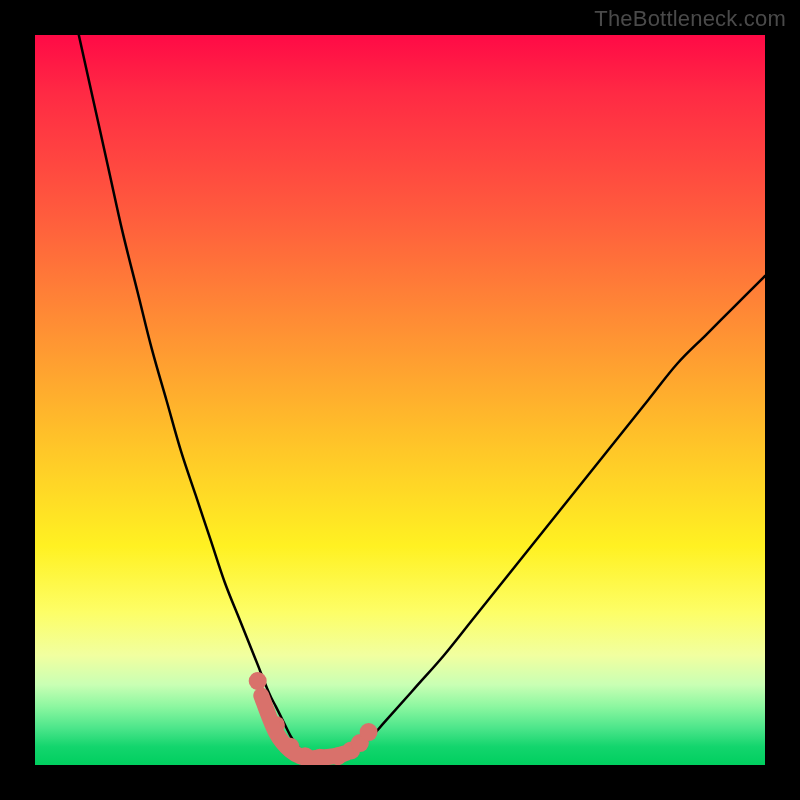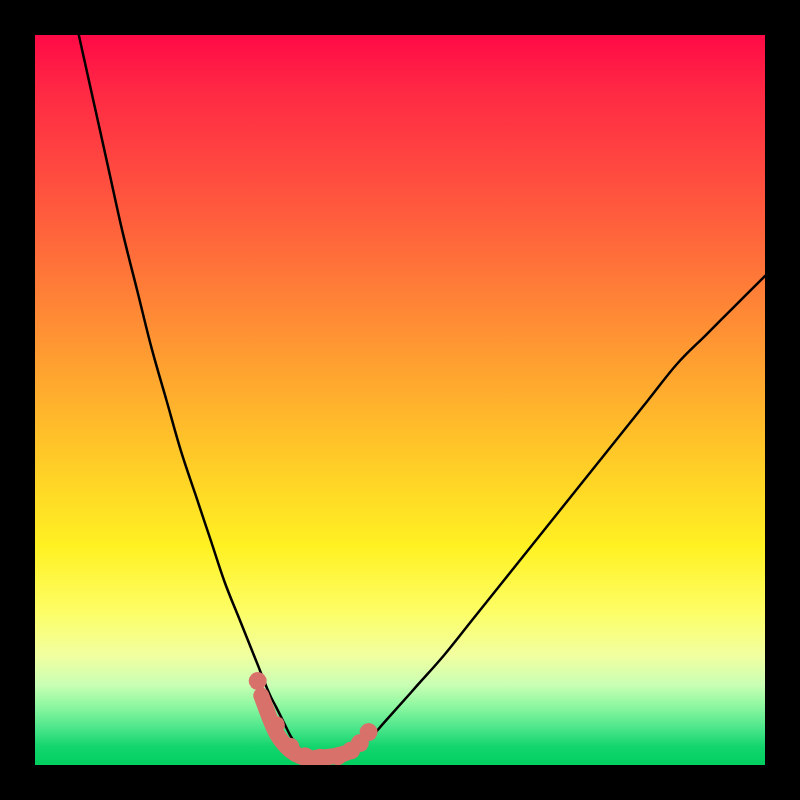--- a/index.html
+++ b/index.html
@@ -51,20 +51,21 @@
   }
   svg.curves {
     position: absolute;
     inset: 0;
   }
 </style>
 </head>
 <body>
 <div class="frame">
 
+  <div class="watermark">TheBottleneck.com</div>
 
   <div class="plot-area">
     <div class="gradient-bg"></div>
 
     <svg class="curves" viewBox="0 0 730 730" preserveAspectRatio="none">
       <g>
         <path stroke="#000000" stroke-width="2.5" fill="none" stroke-linecap="round" d="M 43.8 0.0 C 46.4 11.8, 53.1 42.0, 58.4 65.7 C 63.7 89.4, 67.7 107.7, 73.0 131.4 C 78.3 155.1, 82.3 174.8, 87.6 197.1 C 92.9 219.4, 96.9 234.5, 102.2 255.5 C 107.5 276.5, 111.5 294.2, 116.8 313.9 C 122.1 333.6, 126.1 346.6, 131.4 365.0 C 136.7 383.4, 140.7 399.0, 146.0 416.1 C 151.3 433.2, 155.3 444.1, 160.6 459.9 C 165.9 475.7, 169.9 487.9, 175.2 503.7 C 180.5 519.5, 184.5 533.0, 189.8 547.5 C 195.1 562.0, 199.1 570.9, 204.4 584.0 C 209.7 597.1, 213.7 607.4, 219.0 620.5 C 224.3 633.6, 229.7 647.8, 233.6 657.0 C 237.5 666.2, 238.3 666.3, 240.9 671.6 C 243.5 676.9, 245.6 680.9, 248.2 686.2 C 250.8 691.5, 252.9 696.2, 255.5 700.8 C 258.1 705.4, 260.2 708.1, 262.8 711.8 C 265.4 715.4, 268.8 719.5, 270.1 721.2"></path>
         <path stroke="#000000" stroke-width="2.5" fill="none" stroke-linecap="round" d="M 270.1 721.2 C 271.4 721.5, 273.5 722.4, 277.4 722.7 C 281.3 723.0, 286.7 723.1, 292.0 722.7 C 297.3 722.3, 301.3 722.1, 306.6 720.5 C 311.9 718.9, 315.9 717.2, 321.2 713.9 C 326.5 710.7, 330.5 707.3, 335.8 702.3 C 341.1 697.3, 342.5 695.0, 350.4 686.2 C 358.3 677.4, 369.1 665.2, 379.6 653.4 C 390.1 641.5, 398.3 633.0, 408.8 620.5 C 419.3 608.0, 427.5 597.1, 438.0 584.0 C 448.5 570.9, 456.7 560.6, 467.2 547.5 C 477.7 534.4, 485.9 524.1, 496.4 511.0 C 506.9 497.9, 515.1 487.6, 525.6 474.5 C 536.1 461.4, 544.3 451.1, 554.8 438.0 C 565.3 424.9, 573.5 414.6, 584.0 401.5 C 594.5 388.4, 602.7 378.1, 613.2 365.0 C 623.7 351.9, 631.9 340.3, 642.4 328.5 C 652.9 316.7, 661.1 309.8, 671.6 299.3 C 682.1 288.8, 690.3 280.6, 700.8 270.1 C 711.3 259.6, 724.7 246.2, 730.0 240.9"></path>
       </g>
       <g>

